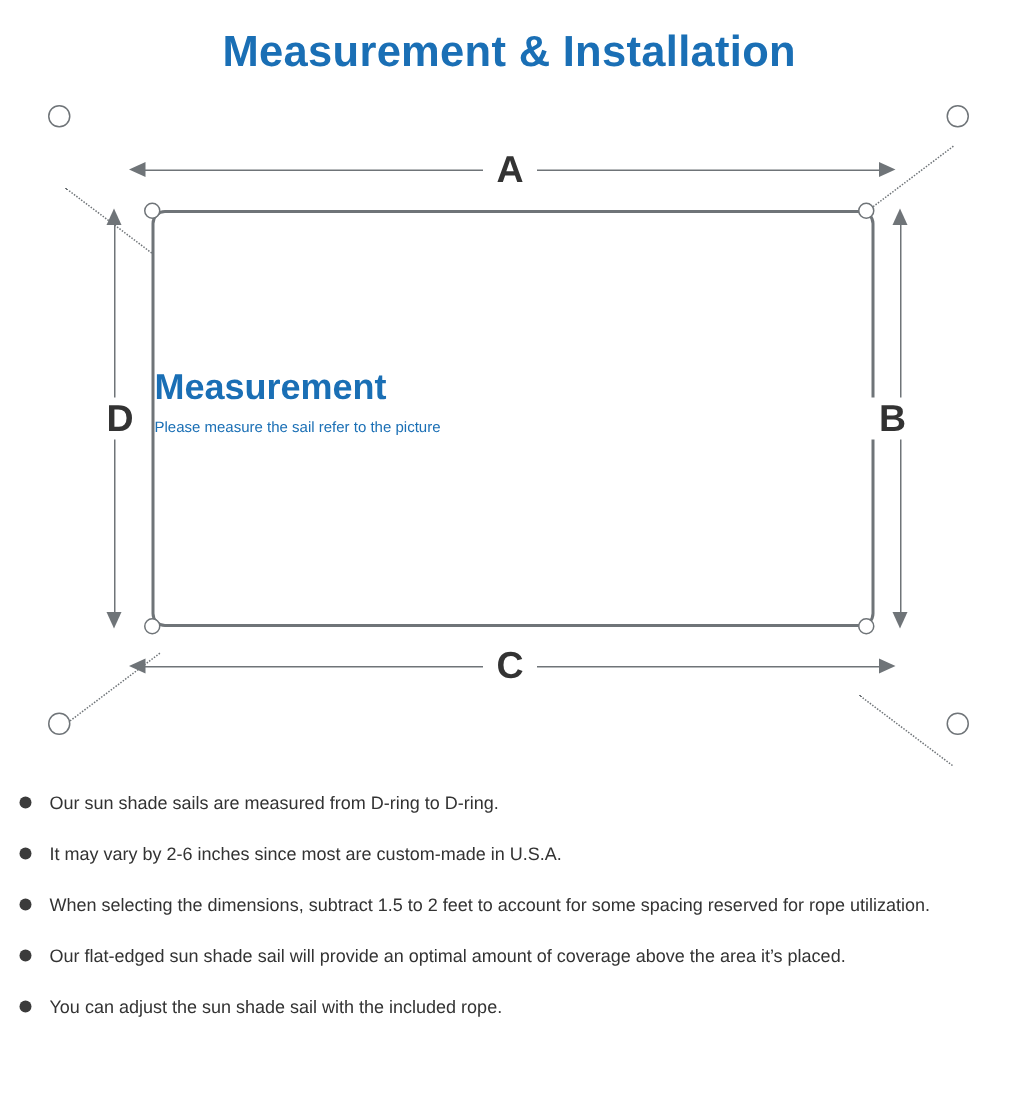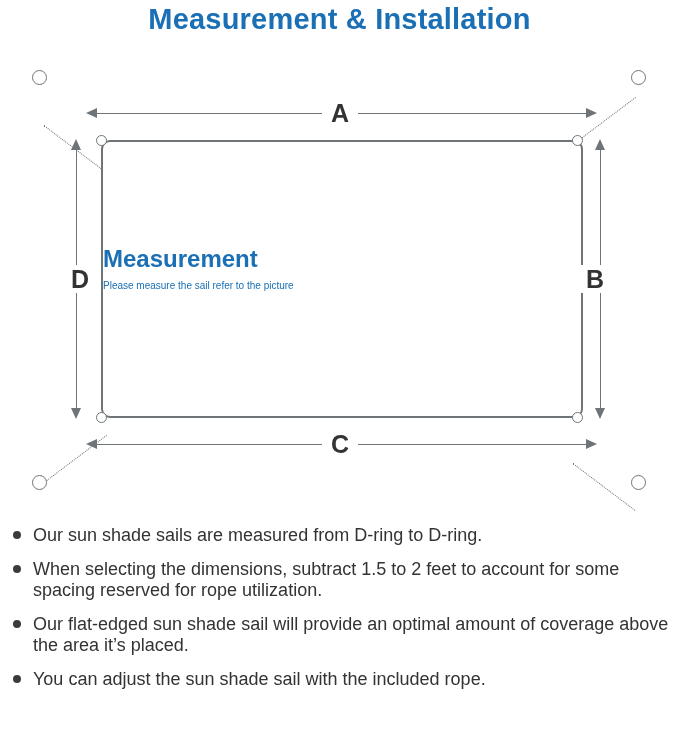--- a/index.html
+++ b/index.html
@@ -15,21 +15,21 @@
     position: relative;
     overflow: hidden;
   }
   .page {
     position: relative;
     width: 679px;
     height: 739px;
   }
   .title {
     position: absolute;
-    top: 0px;
+    top: 16px;
     left: 0;
     width: 679px;
     text-align: center;
     font-size: 29px;
     font-weight: bold;
     color: #1a6fb5;
     letter-spacing: 0.2px;
     line-height: 38px;
   }
 
@@ -148,21 +148,21 @@
   .notes {
     position: absolute;
     top: 525px;
     left: 0;
     width: 679px;
   }
   .note {
     position: relative;
     padding-left: 33px;
     padding-right: 0;
-    font-size: 18px;
+    font-size: 12px;
     line-height: 21px;
     color: #333333;
     margin-bottom: 13px;
   }
   .note .bullet {
     position: absolute;
     left: 13px;
     top: 6px;
     width: 8px;
     height: 8px;
@@ -221,20 +221,24 @@
 
   </div>
 
   <div class="notes">
     <div class="note">
       <span class="bullet"></span>
       <span>Our sun shade sails are measured from D-ring to D-ring.</span>
     </div>
     <div class="note">
       <span class="bullet"></span>
+      <span>It may vary by 2-6 inches since most are custom-made in U.S.A.</span>
+    </div>
+    <div class="note">
+      <span class="bullet"></span>
       <span>When selecting the dimensions, subtract 1.5 to 2 feet to account for some spacing reserved for rope utilization.</span>
     </div>
     <div class="note">
       <span class="bullet"></span>
       <span>Our flat-edged sun shade sail will provide an optimal amount of coverage above the area it’s placed.</span>
     </div>
     <div class="note">
       <span class="bullet"></span>
       <span>You can adjust the sun shade sail with the included rope.</span>
     </div>

